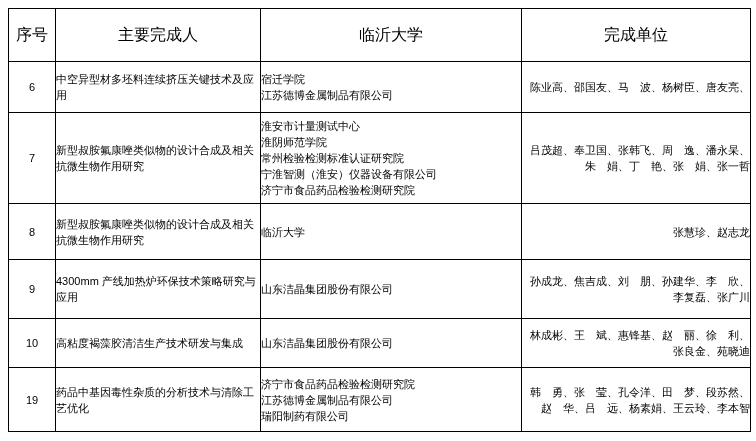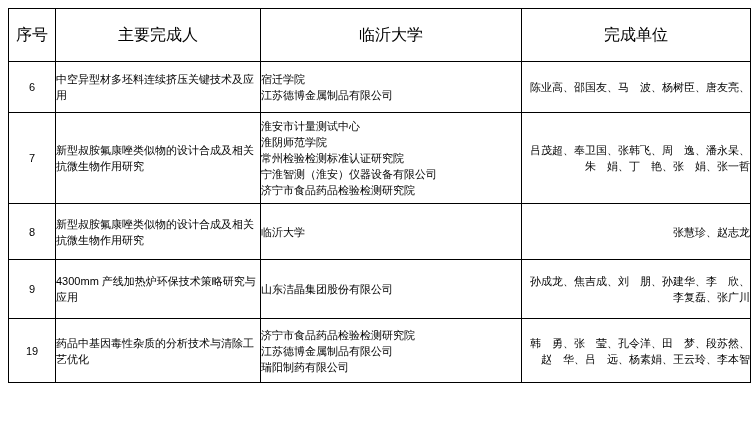--- a/index.html
+++ b/index.html
@@ -93,20 +93,26 @@
       <td class="c-people">张慧珍、赵志龙</td>
     </tr>
 
     <tr style="height:59px">
       <td class="c-seq">9</td>
       <td class="c-proj">4300mm 产线加热炉环保技术策略研究与应用</td>
       <td class="c-unit">山东洁晶集团股份有限公司</td>
       <td class="c-people">孙成龙、焦吉成、刘　朋、孙建华、李　欣、李复磊、张广川</td>
     </tr>
 
+    <tr style="height:49px">
+      <td class="c-seq">10</td>
+      <td class="c-proj">高粘度褐藻胶清洁生产技术研发与集成</td>
+      <td class="c-unit">山东洁晶集团股份有限公司</td>
+      <td class="c-people">林成彬、王　斌、惠锋基、赵　丽、徐　利、张良金、苑晓迪</td>
+    </tr>
 
     <tr style="height:64px">
       <td class="c-seq">19</td>
       <td class="c-proj">药品中基因毒性杂质的分析技术与清除工艺优化</td>
       <td class="c-unit">济宁市食品药品检验检测研究院
 江苏德博金属制品有限公司
 瑞阳制药有限公司</td>
       <td class="c-people">韩　勇、张　莹、孔令洋、田　梦、段苏然、赵　华、吕　远、杨素娟、王云玲、李本智</td>
     </tr>
   </tbody>

